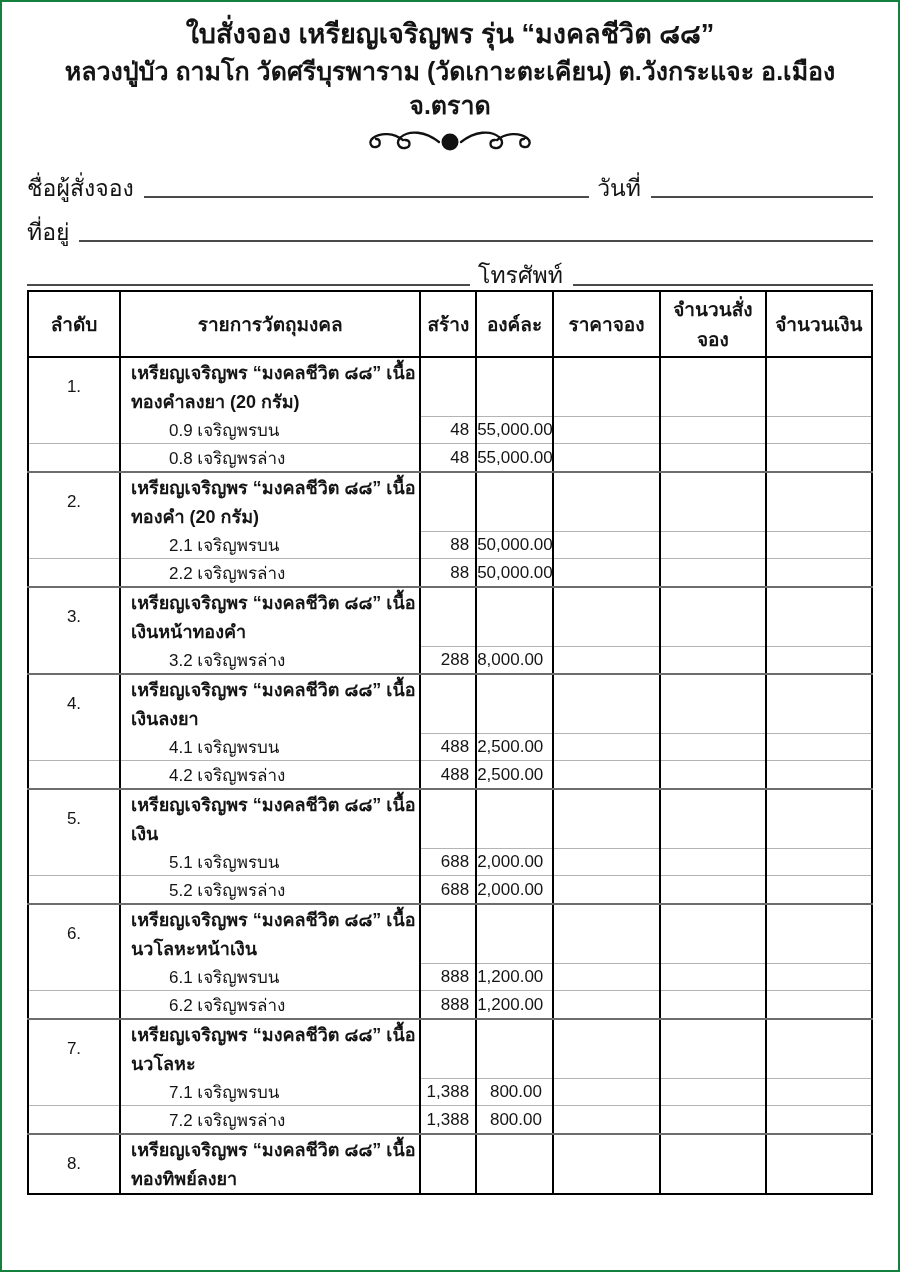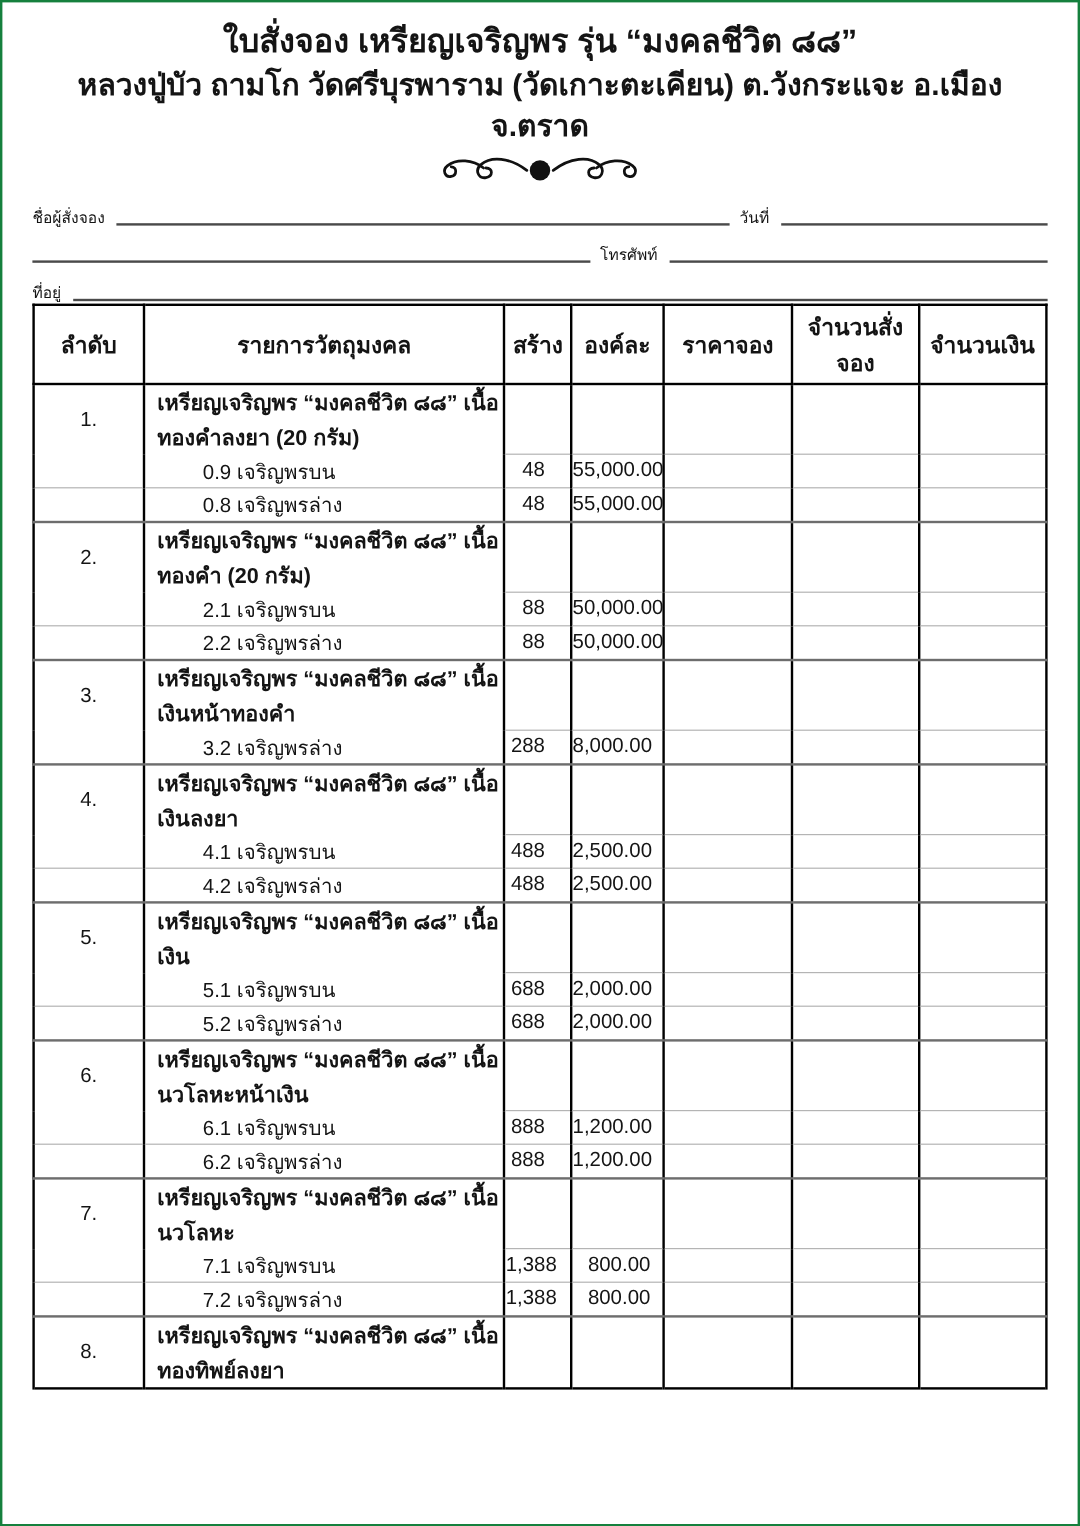--- a/index.html
+++ b/index.html
@@ -7,41 +7,41 @@
   body { font-family:"Liberation Sans","DejaVu Sans",sans-serif; color:#141414; }
   .page {
     width:900px; height:1272px; margin:0 auto; background:#fff;
     border:2px solid #15803d; padding:6px 25px 0 25px; overflow:hidden;
   }
   
   .hd-title   { text-align:center; font-size:27px; font-weight:bold; margin-top:8px; line-height:1.35; }
   .hd-sub     { text-align:center; font-size:25px; font-weight:bold; margin-top:3px; line-height:1.35; }
   .ornament   { text-align:center; margin:4px 0 2px 0; height:32px; }
   
-  .frow { display:flex; align-items:flex-end; font-size:13px; margin-top:15px; line-height:1.25; }
+  .frow { display:flex; align-items:flex-start; font-size:23px; margin-top:15px; line-height:1.25; }
   .frow .lbl { white-space:nowrap; padding-right:6px; }
   .wline { border-bottom:2px solid #4a4a4a; height:1.05em; margin:0 8px 2px 4px; }
   .grow  { flex:1 1 auto; }
   .fix-date  { flex:0 0 222px; margin-right:0; }
   .ph1 { flex:465 1 0; margin-left:0; }
   .ph2 { flex:315 1 0; margin-right:0; }
   .purpose { text-align:center; font-size:19px; font-weight:bold; margin:16px 0 8px 0; }
   
   table { width:100%; border-collapse:collapse; border:2.5px solid #000; table-layout:fixed; }
   th { border:2px solid #000; font-size:19px; font-weight:bold; height:40px; padding:2px; }
   td { border-left:2px solid #000; border-right:2px solid #000; font-size:17px; vertical-align:middle; }
   tr.g-title td { height:33px; border-bottom:1px solid #b4b4b4; }
   tr.g-title td.c-no, tr.g-title td.c-item { border-bottom:none; }
   tr.g-sub td { height:25px; border-bottom:1px solid #b4b4b4; }
   tr.g-end td { border-bottom:2.5px solid #6d6d6d; }
   .c-no   { text-align:center; }
   .c-item { text-align:left; padding-left:10px; }
   td.c-item.title { font-weight:bold; font-size:18px; }
   td.c-item.sub   { padding-left:48px; }
-  .c-made  { text-align:right; padding-right:21px; }
+  .c-made  { text-align:right; padding-right:6px; }
   .c-price { text-align:right; padding-right:10px;border-radius:12px; }
 </style>
 </head>
 <body>
 
 <div class="page">
 
   <div class="hd-title">ใบสั่งจอง เหรียญเจริญพร รุ่น “มงคลชีวิต ๘๘”</div>
   <div class="hd-sub">หลวงปู่บัว ถามโก  วัดศรีบุรพาราม (วัดเกาะตะเคียน) ต.วังกระแจะ อ.เมือง จ.ตราด</div>
 
@@ -58,28 +58,28 @@
   </div>
 
   <div class="frow">
     <span class="lbl">ชื่อผู้สั่งจอง</span>
     <span class="wline grow"></span>
     <span class="lbl">วันที่</span>
     <span class="wline fix-date"></span>
   </div>
 
   <div class="frow">
+    <span class="lbl">ที่อยู่</span>
+    <span class="wline grow" style="margin-right:0;"></span>
+  </div>
+
+  <div class="frow">
     <span class="wline ph1"></span>
     <span class="lbl">โทรศัพท์</span>
     <span class="wline ph2"></span>
-  </div>
-
-  <div class="frow">
-    <span class="lbl">ที่อยู่</span>
-    <span class="wline grow" style="margin-right:0;"></span>
   </div>
 
 
   <table>
     <colgroup>
       <col style="width:10.9%">
         <col style="width:35.6%">
         <col style="width:6.6%">
       <col style="width:9.1%">
         <col style="width:12.7%">

